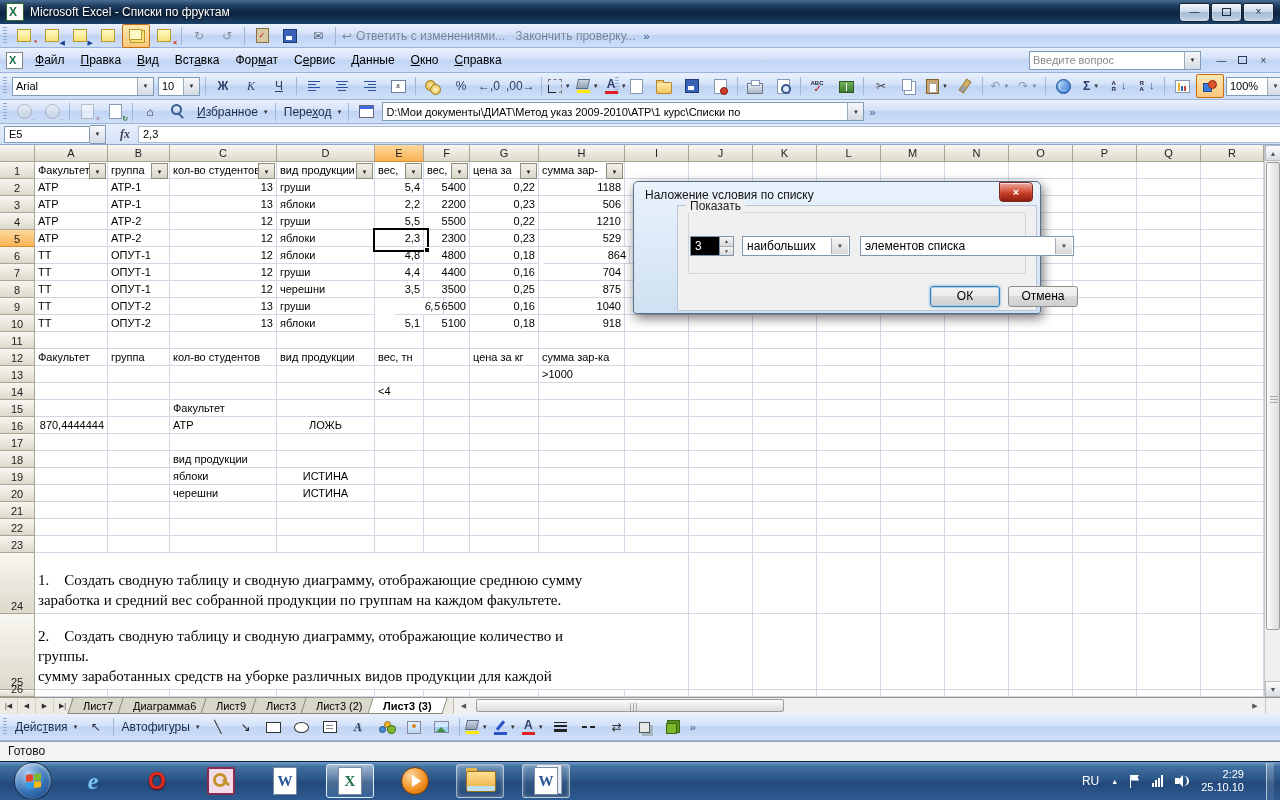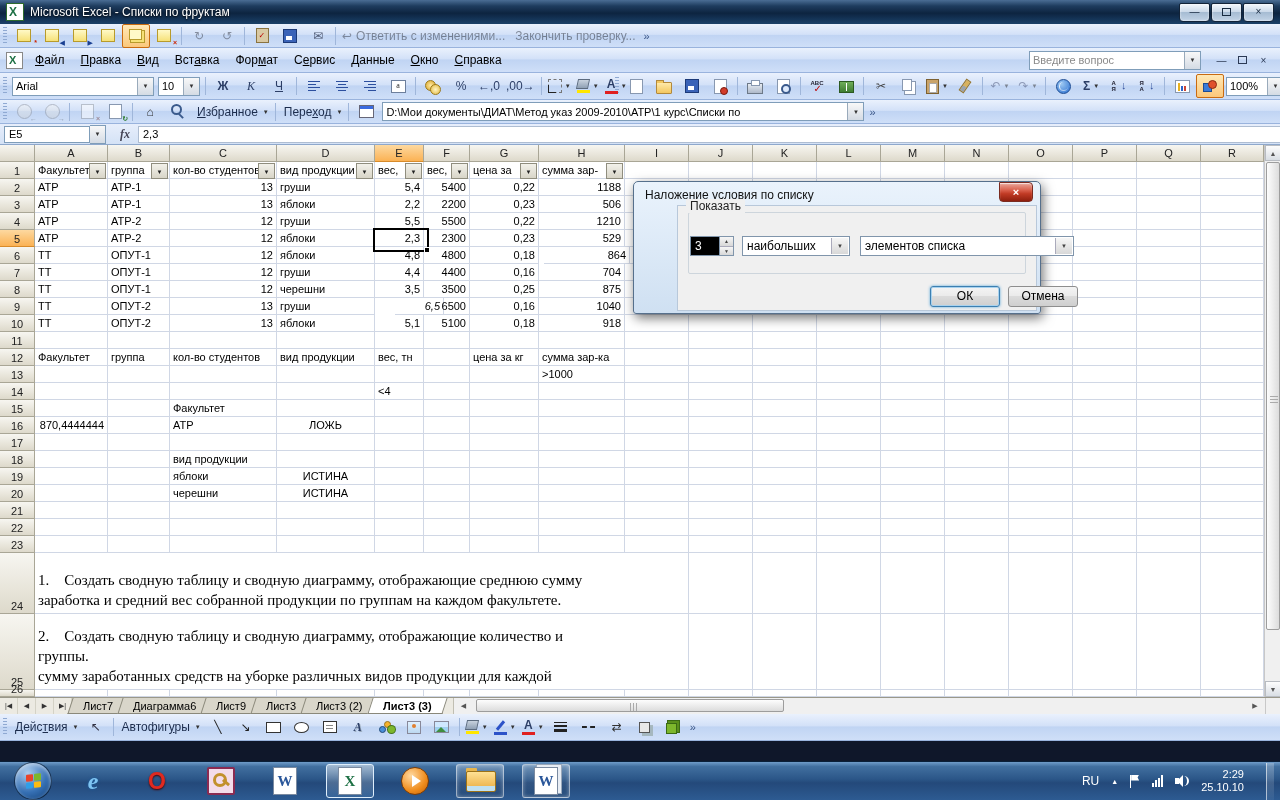--- a/index.html
+++ b/index.html
@@ -1198,20 +1198,23 @@
       </div>
       <div class="tbtn">
         <div class="ci ci-shadow"></div>
       </div>
       <div class="tbtn">
         <div class="ci ci-cube"></div>
       </div>
       <div class="chev">»</div>
     </div>
 
+  <div id="statusbar">
+    <span>Готово</span>
+  </div>
 
   <div id="taskbar">
     <div id="task-icons">
         <div class="orb">
           <div class="orbflag">
             <i style="background: rgb(232, 68, 44);"></i>
             <i style="background: rgb(125, 183, 44);"></i>
             <i style="background: rgb(47, 159, 232);"></i>
             <i style="background: rgb(251, 188, 18);"></i>
           </div>

